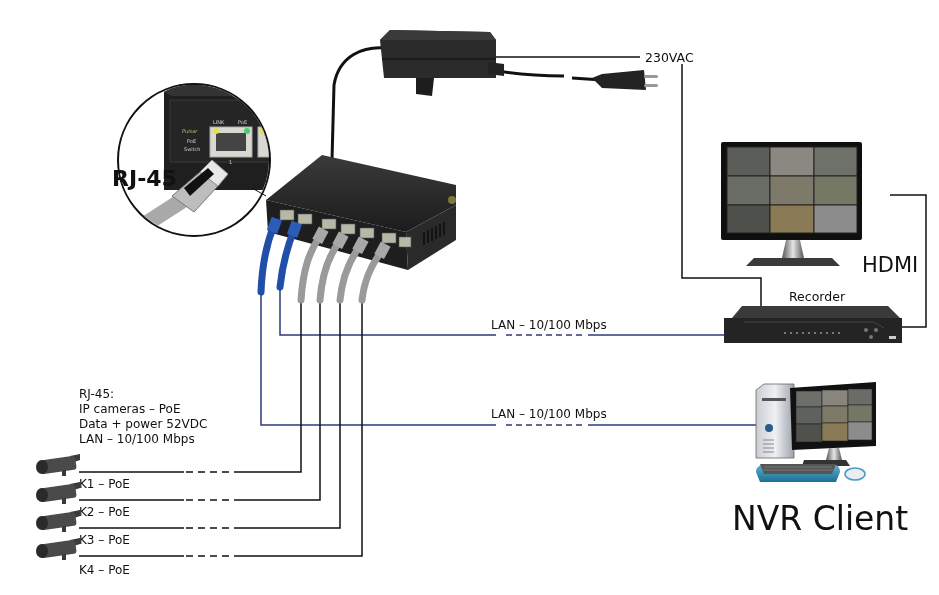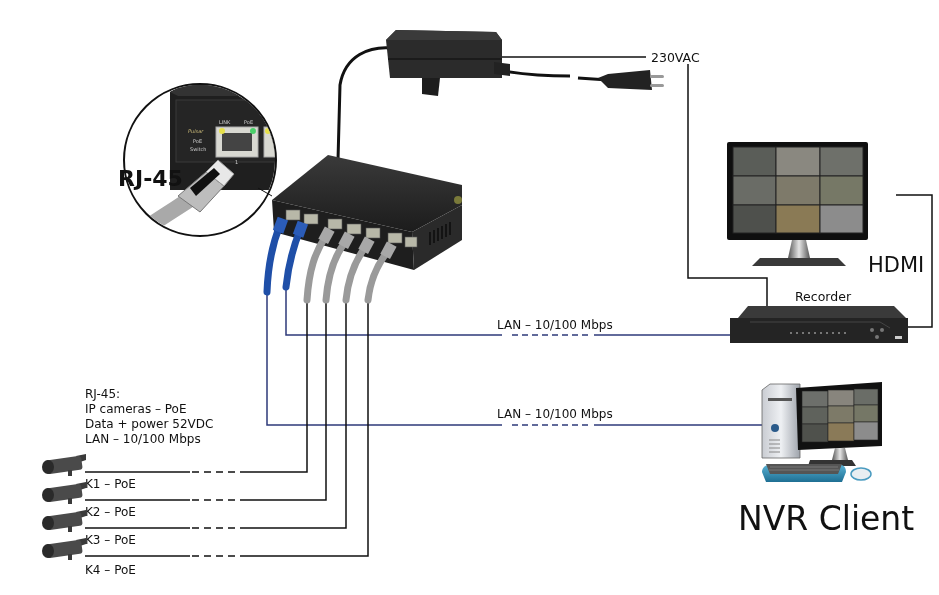--- a/index.html
+++ b/index.html
@@ -1,17 +1,17 @@
 <!DOCTYPE html>
 <html><head>
   <meta charset="utf-8">
   <style>
     html, body { margin: 0; padding: 0; background: #ffffff; }
     body { width: 939px; height: 595px; position: relative; overflow: hidden; font-family: "DejaVu Sans", sans-serif; color: #111; }
-    #stage { position: absolute; left: 10px; top: 0; width: 815px; height: 595px; }
+    #stage { position: absolute; left: 4px; top: 0; width: 815px; height: 595px; }
   </style>
 </head>
 <body>
 
 <div id="stage">
 <svg width="939" height="595" viewBox="0 0 939 595" xmlns="http://www.w3.org/2000/svg">
   <defs>
     <linearGradient id="gSwitchTop" x1="0" y1="0" x2="0" y2="1">
       <stop offset="0" stop-color="#3a3a3a"></stop>
           <stop offset="1" stop-color="#1c1c1c"></stop>

